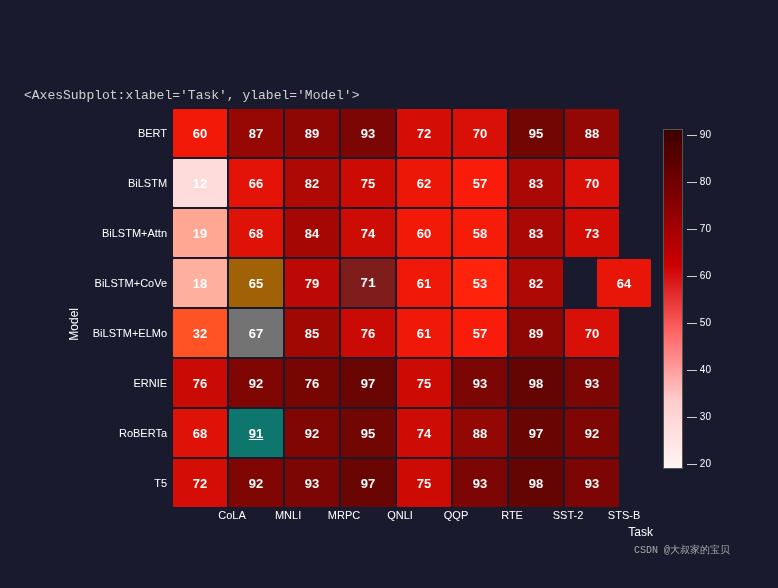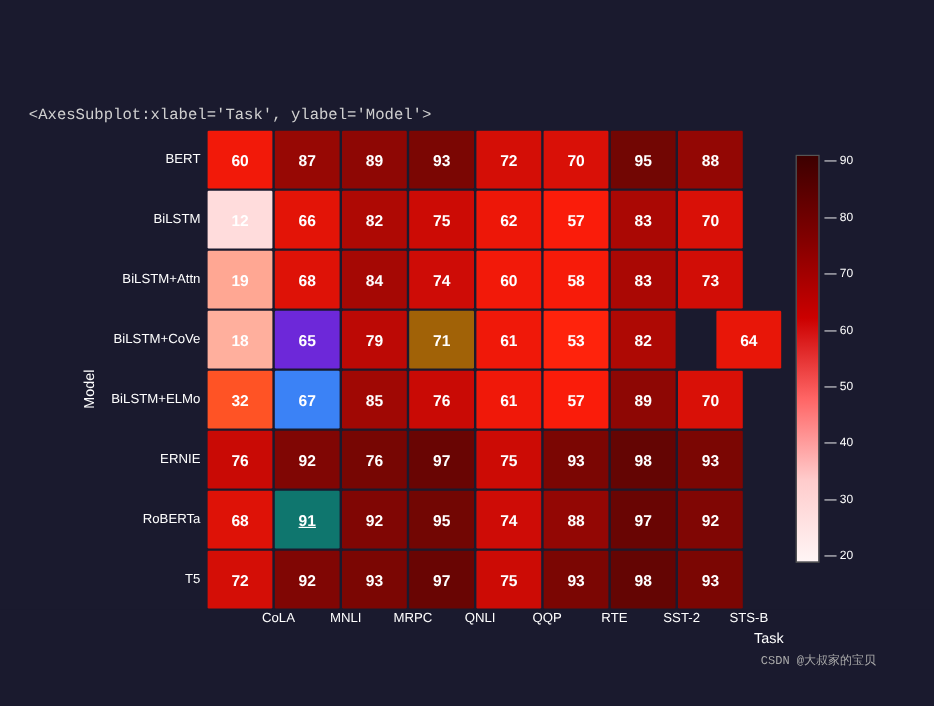--- a/index.html
+++ b/index.html
@@ -182,32 +182,32 @@
               <div class="cell" style="background-color: rgb(165, 8, 4);">84</div>
               <div class="cell" style="background-color: rgb(206, 12, 6);">74</div>
               <div class="cell" style="background-color: rgb(242, 25, 9);">60</div>
               <div class="cell" style="background-color: rgb(247, 27, 9);">58</div>
               <div class="cell" style="background-color: rgb(170, 8, 4);">83</div>
               <div class="cell" style="background-color: rgb(209, 13, 6);">73</div>
             </div>
             <div class="heatmap-row">
               <div class="row-label">BiLSTM+CoVe</div>
               <div class="cell" style="background-color: rgb(255, 175, 157);">18</div>
-              <div class="cell" style="background-color: #6d28d9; text-align: right;">65</div>
+              <div class="cell" style="background-color: #a16207; text-align: right;">65</div>
               <div class="cell" style="background-color: rgb(188, 9, 5);">79</div>
-              <div class="cell" style="background-color: #a16207;">71</div>
+              <div class="cell" style="background-color: #7f1d1d; font-family: Liberation Mono, monospace;">71</div>
               <div class="cell" style="background-color: rgb(240, 24, 9);">61</div>
               <div class="cell" style="background-color: rgb(255, 35, 12);">53</div>
               <div class="cell" style="background-color: rgb(174, 9, 4);">82</div>
               <div class="cell" style="background-color: rgb(232, 22, 8); margin-left: 32px;">64</div>
             </div>
             <div class="heatmap-row">
               <div class="row-label">BiLSTM+ELMo</div>
               <div class="cell" style="background-color: rgb(255, 83, 37);">32</div>
-              <div class="cell" style="background-color: #3b82f6;">67</div>
+              <div class="cell" style="background-color: #737373;">67</div>
               <div class="cell" style="background-color: rgb(160, 8, 4);">85</div>
               <div class="cell" style="background-color: rgb(201, 10, 5);">76</div>
               <div class="cell" style="background-color: rgb(240, 24, 9);">61</div>
               <div class="cell" style="background-color: rgb(250, 28, 10);">57</div>
               <div class="cell" style="background-color: rgb(142, 7, 4);">89</div>
               <div class="cell" style="background-color: rgb(217, 16, 7);">70</div>
             </div>
             <div class="heatmap-row">
               <div class="row-label">ERNIE</div>
               <div class="cell" style="background-color: rgb(201, 10, 5);">76</div>

